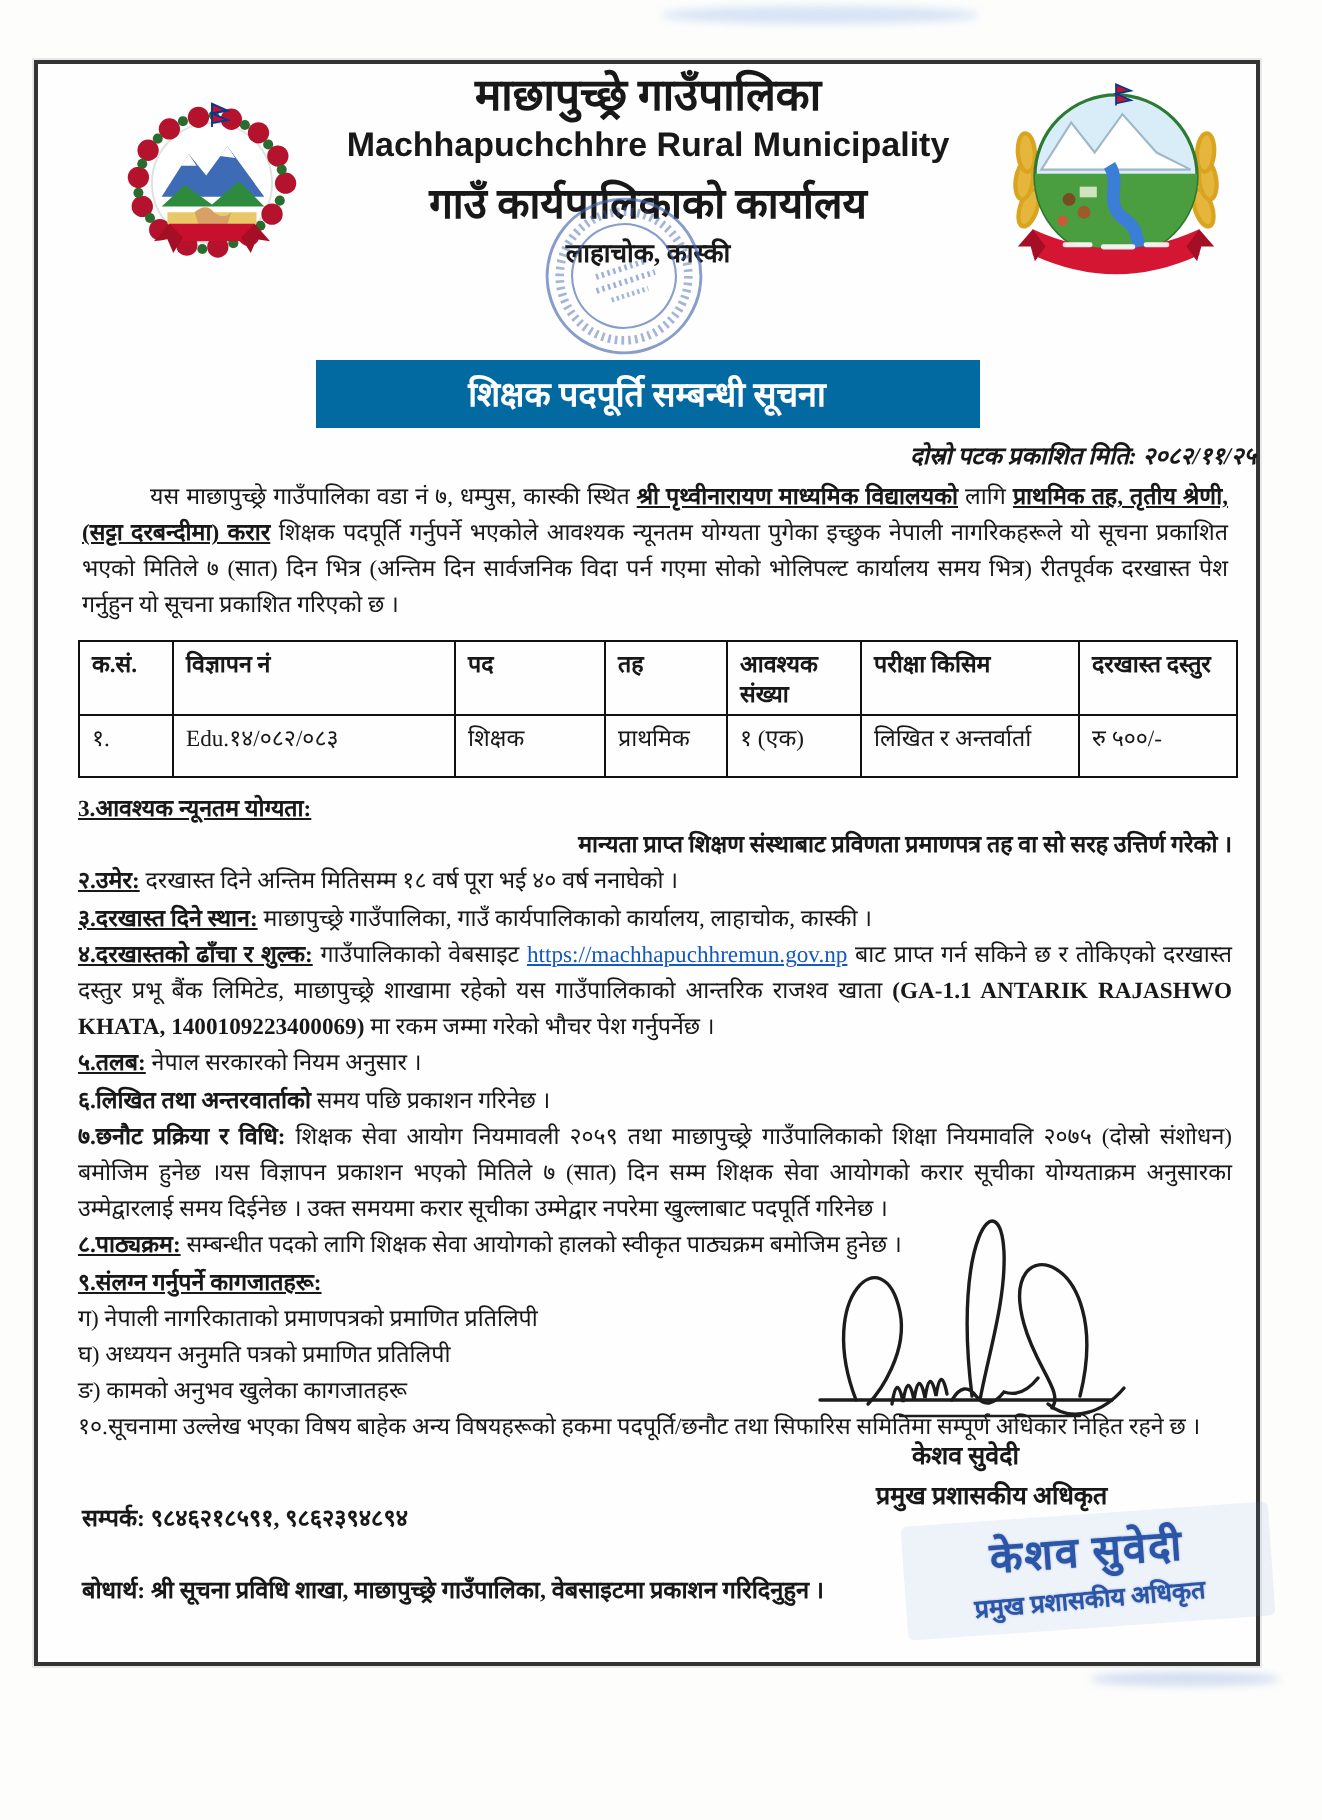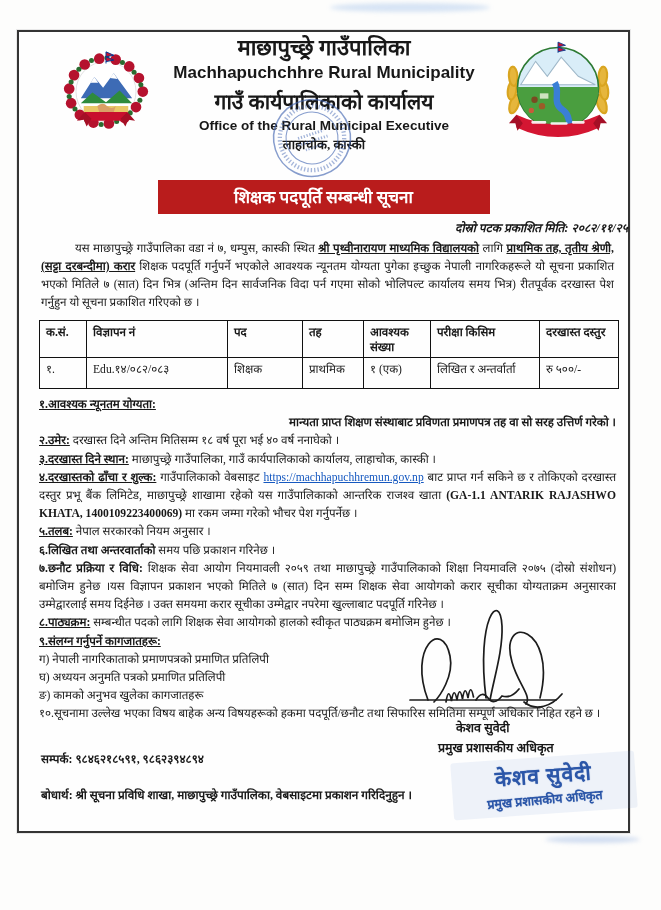--- a/index.html
+++ b/index.html
@@ -26,21 +26,21 @@
   .emblem.right{left:480px;top:8px;width:118px;height:112px;}
   .titles{position:absolute;left:130px;top:4px;width:350px;text-align:center;}
   .t-np-main{font-size:22px;font-weight:bold;line-height:1.1;}
   .t-en-main{font-family:"Liberation Sans","DejaVu Sans",sans-serif;font-size:17px;font-weight:bold;margin-top:3px;}
   .t-np-office{font-size:21px;font-weight:bold;margin-top:4px;}
   .t-en-office{font-family:"Liberation Sans","DejaVu Sans",sans-serif;font-size:13.5px;font-weight:bold;margin-top:3px;}
   .t-address{font-size:13px;margin-top:2px;font-weight:bold;}
   .round-stamp{position:absolute;left:245px;top:58px;width:96px;height:96px;opacity:.62;pointer-events:none;}
 
   
-  .banner{margin:2px auto 0;width:332px;background:#b91c1c;color:#ffffff;
+  .banner{margin:2px auto 0;width:332px;background:#0369a1;color:#ffffff;
     text-align:center;font-size:17px;font-weight:bold;padding:5px 0 6px;}
   .pub-date{text-align:right;font-size:12px;font-weight:bold;font-style:italic;margin:5px 0 4px;}
 
   
   .intro{font-size:11.6px;line-height:18px;text-align:justify;margin:4px 14px 0 22px;text-indent:34px;}
   .bu{font-weight:bold;text-decoration:underline;}
   .b{font-weight:bold;}
   a.doclink{color:#1558c0;text-decoration:underline;}
 
   table.notice{border-collapse:collapse;margin:8px 0 0 20px;font-size:11.6px;}
@@ -151,21 +151,20 @@
         <rect x="30" y="76" width="14" height="2.4" rx="1"></rect>
         <rect x="48" y="77" width="16" height="2.4" rx="1"></rect>
         <rect x="68" y="76" width="12" height="2.4" rx="1"></rect>
       </g>
     </svg>
 
     <div class="titles">
       <div class="t-np-main">माछापुच्छ्रे गाउँपालिका</div>
       <div class="t-en-main">Machhapuchchhre Rural Municipality</div>
       <div class="t-np-office">गाउँ कार्यपालिकाको कार्यालय</div>
-      <div class="t-en-office">Office of the Rural Municipal Executive</div>
       <div class="t-address">लाहाचोक, कास्की</div>
     </div>
 
     <svg class="round-stamp" viewBox="0 0 100 100">
       <g transform="rotate(-18 50 50)" stroke="#3f63b0" fill="none">
         <circle cx="50" cy="50" r="40" stroke-width="1.6"></circle>
         <circle cx="50" cy="50" r="27" stroke-width="1.1"></circle>
         <circle cx="50" cy="50" r="33.5" stroke-width="4.5" stroke-dasharray="1.4 2.1" opacity="0.75"></circle>
         <path d="M36 46 h28" stroke-width="3" stroke-dasharray="1.3 1.8" opacity="0.8"></path>
         <path d="M34 53 h32" stroke-width="3" stroke-dasharray="1.3 1.8" opacity="0.8"></path>
@@ -197,21 +196,21 @@
       <td>प्राथमिक</td>
       <td>१ (एक)</td>
       <td>लिखित र अन्तर्वार्ता</td>
       <td>रु ५००/-</td>
     </tr>
   </tbody>
     </table>
 
   <div class="list">
     <div class="item">
-      <span class="bu">१.आवश्यक न्यूनतम योग्यता:</span>
+      <span class="bu">3.आवश्यक न्यूनतम योग्यता:</span>
       <div class="indent-body">मान्यता प्राप्त शिक्षण संस्थाबाट प्रविणता प्रमाणपत्र तह वा सो सरह उत्तिर्ण गरेको ।</div>
     </div>
     <div class="item">
       <span class="bu">२.उमेर:</span><span> दरखास्त दिने अन्तिम मितिसम्म १८ वर्ष पूरा भई ४० वर्ष ननाघेको  ।</span>
     </div>
     <div class="item">
       <span class="bu">३.दरखास्त दिने स्थान:</span><span> माछापुच्छ्रे गाउँपालिका, गाउँ कार्यपालिकाको कार्यालय, लाहाचोक, कास्की ।</span>
     </div>
     <div class="item">
       <span class="bu">४.दरखास्तको ढाँचा र शुल्क:</span><span> गाउँपालिकाको वेबसाइट </span><a class="doclink" href="#">https://machhapuchhremun.gov.np</a><span> बाट प्राप्त गर्न सकिने छ र तोकिएको दरखास्त दस्तुर प्रभू बैंक लिमिटेड, माछापुच्छ्रे शाखामा रहेको यस गाउँपालिकाको आन्तरिक राजश्व खाता </span><span class="b">(GA-1.1 ANTARIK RAJASHWO KHATA, 1400109223400069)</span><span> मा रकम जम्मा गरेको भौचर पेश गर्नुपर्नेछ ।</span>

